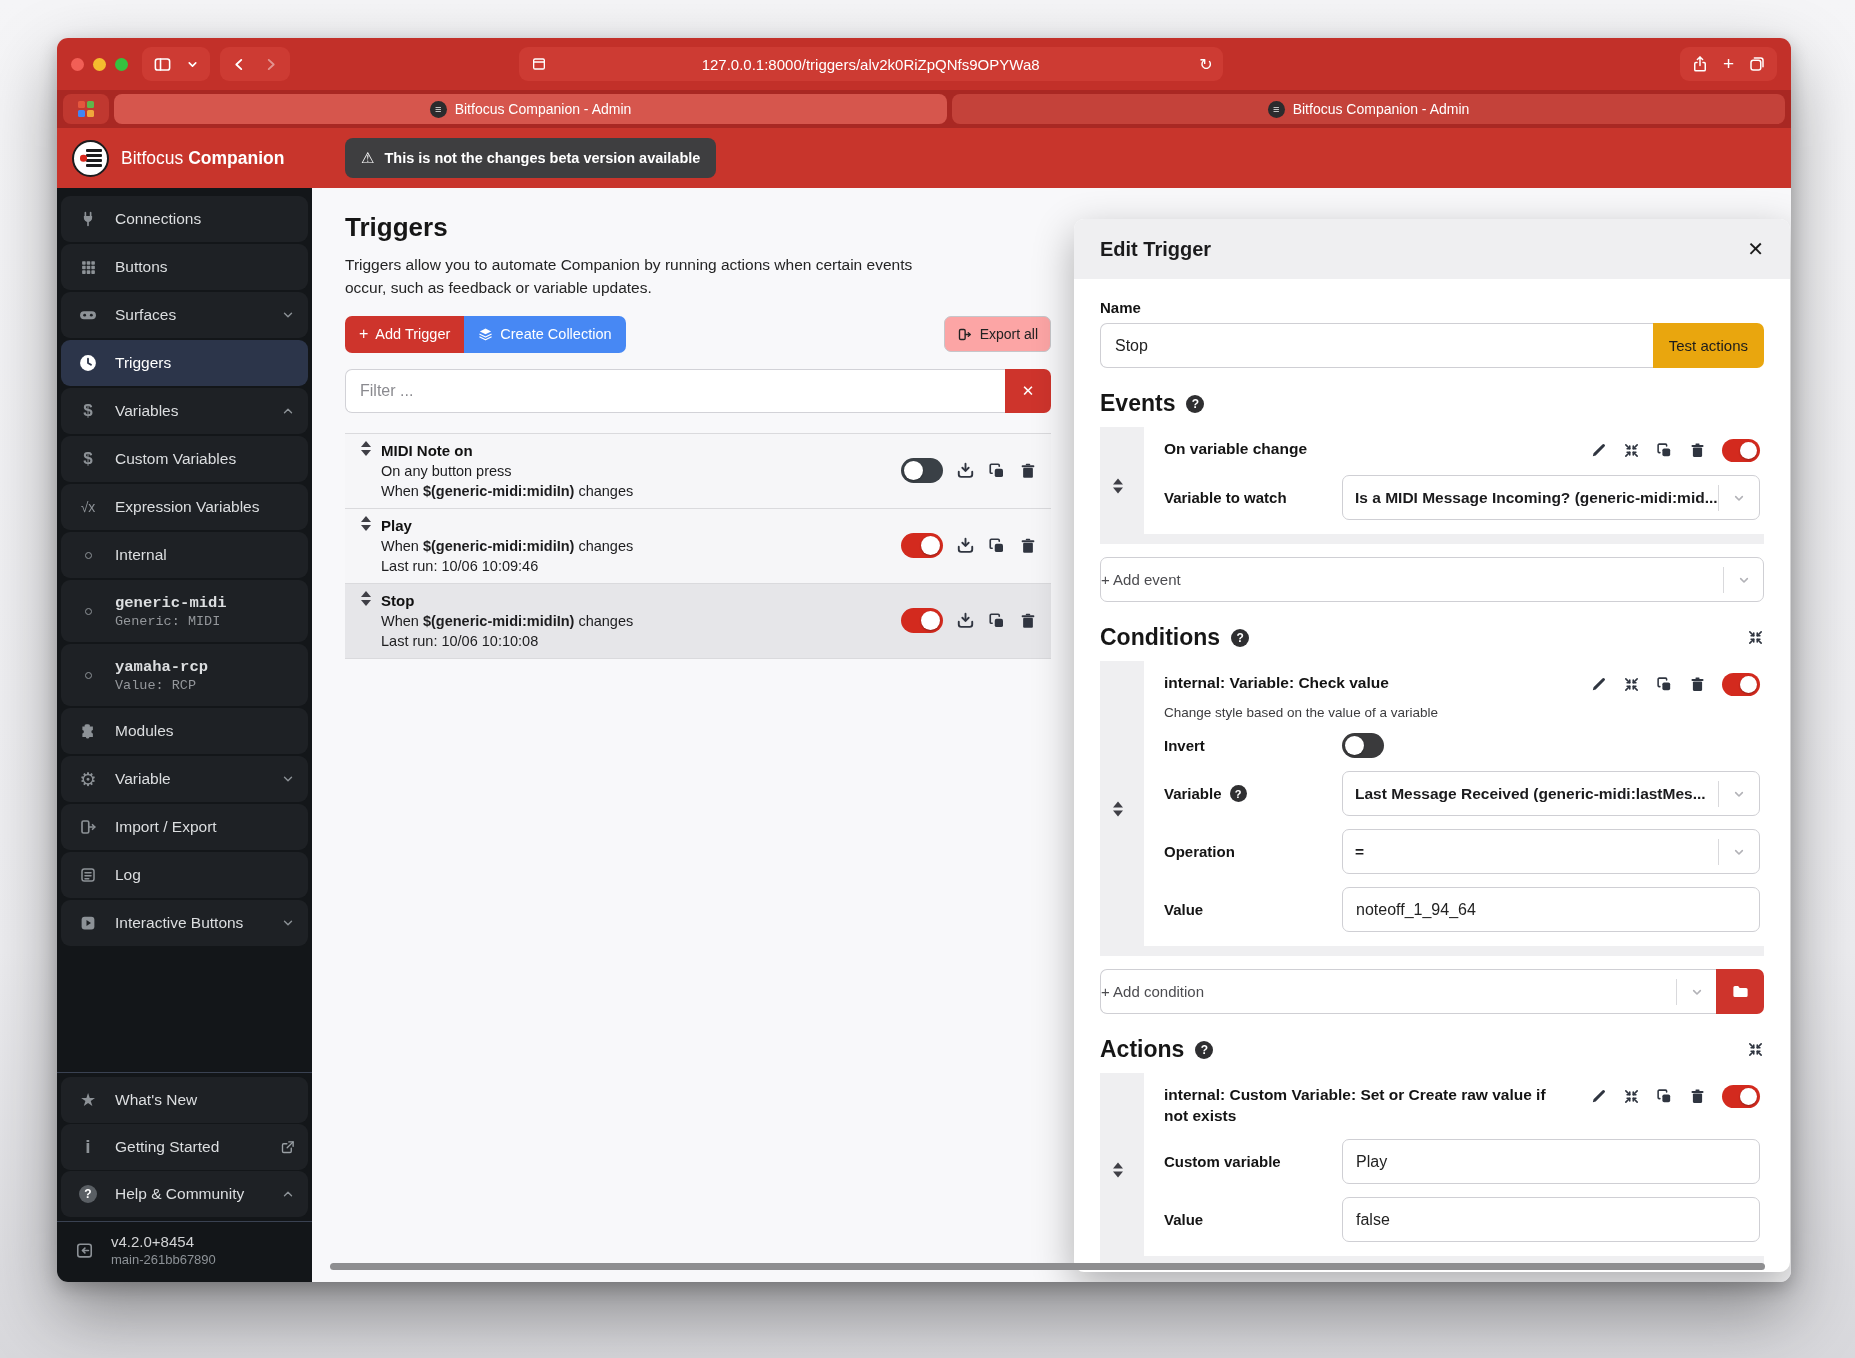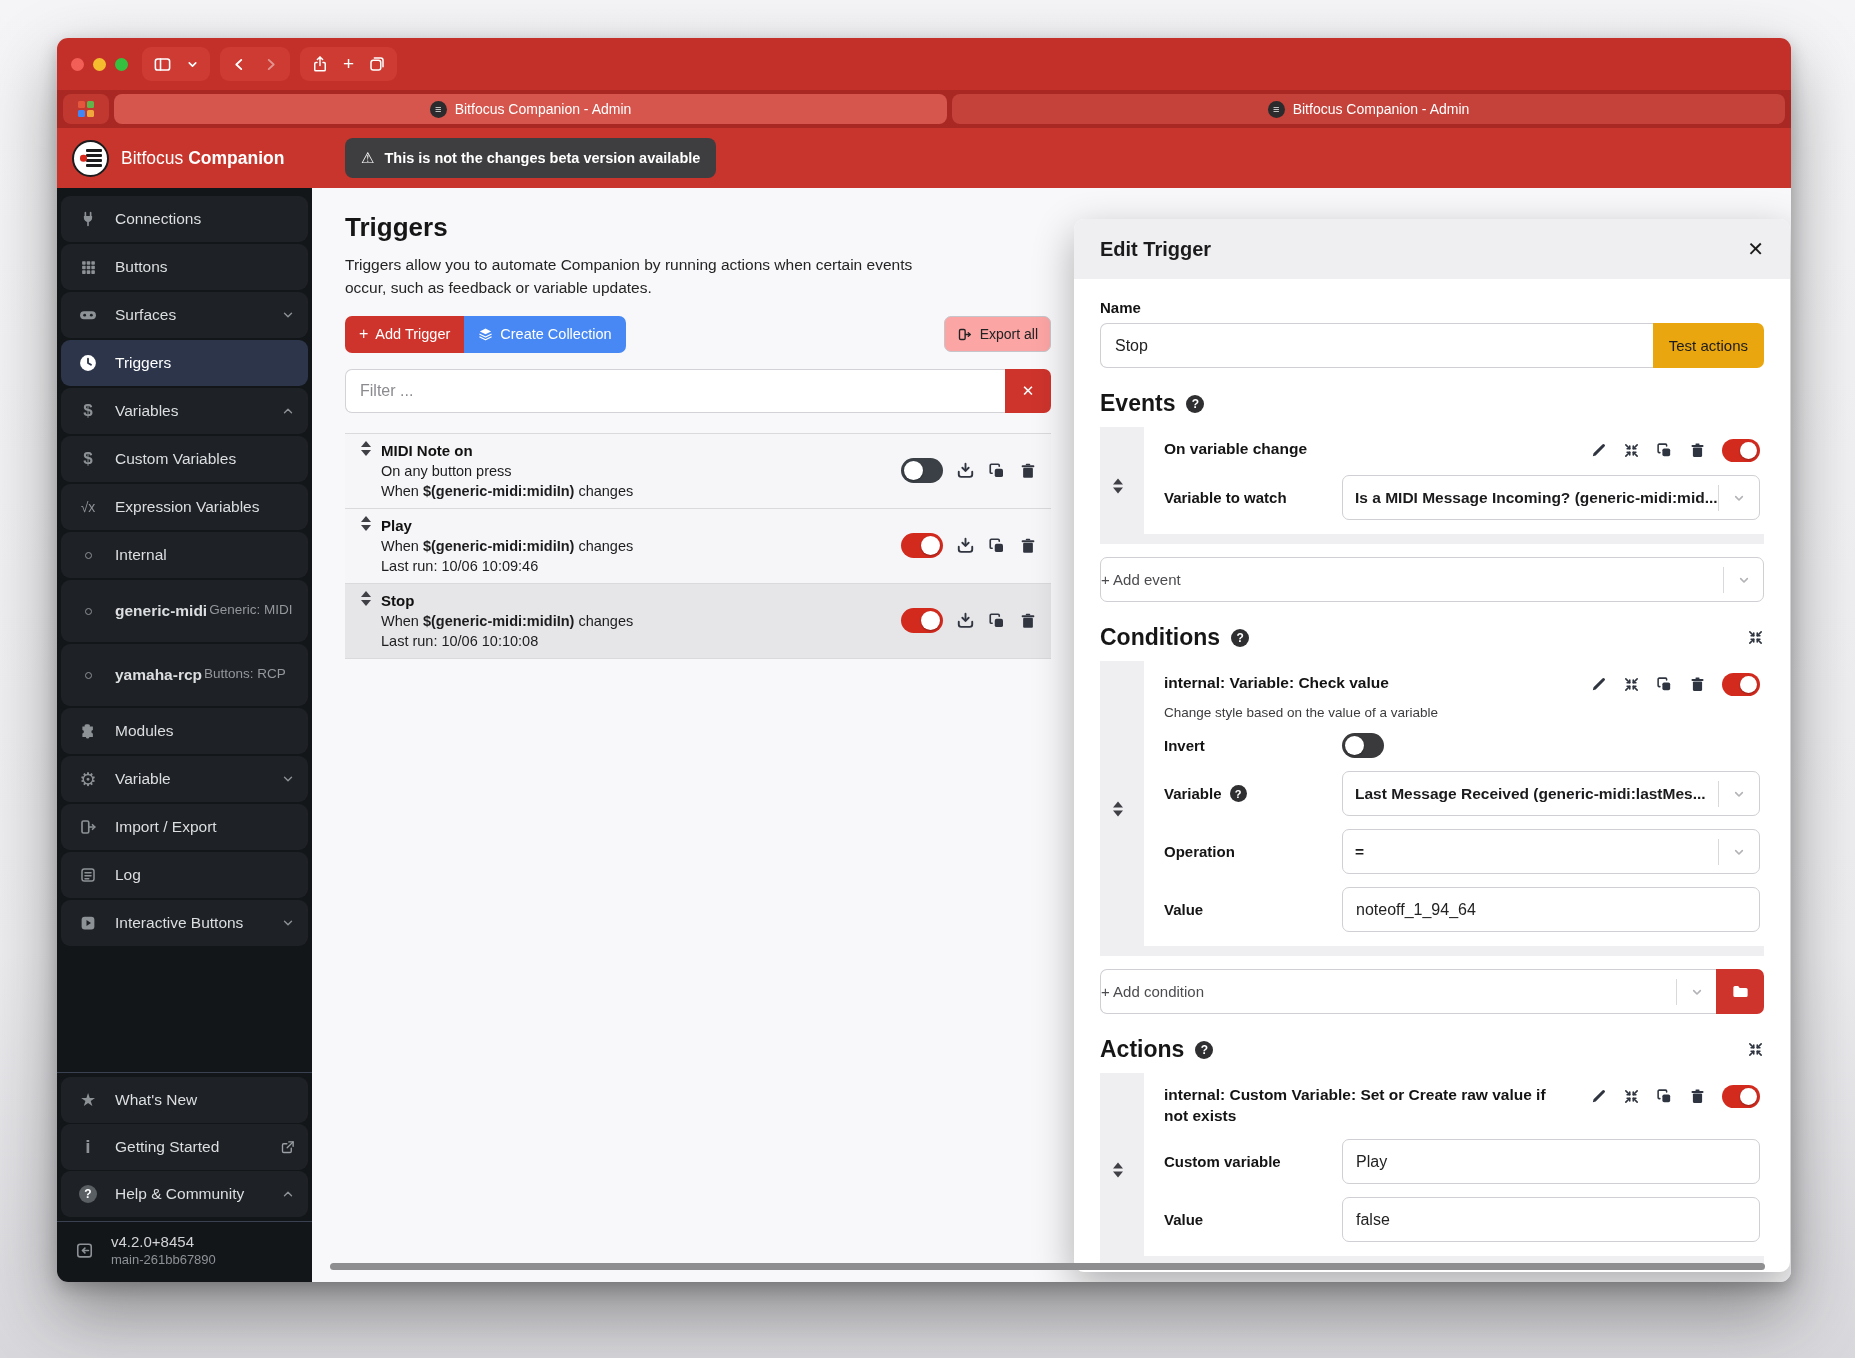--- a/index.html
+++ b/index.html
@@ -49,21 +49,21 @@
   .nav { flex:1; display:flex; flex-direction:column; padding-top:7px; min-height:0; }
   .nav-item { margin:1px 4px; background:#1e2125; border-radius:9px; min-height:46px;
               display:flex; align-items:center; color:#dcdee0; font-size:15.5px; }
   .nav-item.two { min-height:62px; }
   .nav-item.active { background:#2c354a; color:#fff; }
   .icol { width:54px; display:flex; align-items:center; justify-content:center; color:#8d9297; flex:0 0 auto; }
   .nav-item.active .icol { color:#fff; }
   .glyph17 { font-size:17px; font-weight:700; } .glyph14 { font-size:14px; }
   .glyph19 { font-size:19px; } .glyph18 { font-size:18px; }
   .ring { width:7px; height:7px; border:1.5px solid #8d9297; border-radius:50%; }
-  .ntext { display:flex; flex-direction:row; gap:2px; min-width:0; }
+  .ntext { display:flex; flex-direction:column; gap:2px; min-width:0;font-family:Liberation Mono, monospace; }
   .nsub { font-size:13.5px; color:#94979b; }
   .nchev { margin-left:auto; margin-right:13px; color:#8d9297; display:flex; }
   .nright { margin-left:auto; margin-right:13px; color:#9aa0a5; display:flex; }
   .spacer { flex:1; }
   .bottom-group { border-top:1px solid #3a4252; padding-top:3px; }
   .version { border-top:1px solid #3a4252; margin-top:3px; display:flex; align-items:center; padding:11px 0 15px; color:#8d9297; }
   .vtext { display:flex; flex-direction:column; gap:2px; }
   .vnum { font-size:15px; color:#d2d3d5; }
   .vbuild { font-size:13px; color:#8d9297; }
 
@@ -189,20 +189,30 @@
         <svg class="ic" width="17" height="17" viewBox="0 0 24 24" fill="none" stroke="currentColor" stroke-width="2.6" stroke-linecap="round" stroke-linejoin="round">
             <polyline points="14.5 5.5 7.5 12 14.5 18.5"></polyline>
           </svg>
       </span>
       <span class="dim">
         <svg class="ic" width="17" height="17" viewBox="0 0 24 24" fill="none" stroke="currentColor" stroke-width="2.6" stroke-linecap="round" stroke-linejoin="round">
             <polyline points="9.5 5.5 16.5 12 9.5 18.5"></polyline>
           </svg>
       </span>
     </div>
+    <div class="urlbar">
+      <span class="url-page">
+        <svg class="ic" width="16" height="16" viewBox="0 0 24 24" fill="none" stroke="currentColor" stroke-width="2" stroke-linecap="round" stroke-linejoin="round">
+            <rect x="4" y="4.5" width="16" height="15" rx="2"></rect>
+            <line x1="4" y1="9" x2="20" y2="9"></line>
+          </svg>
+      </span>
+      <span>127.0.0.1:8000/triggers/alv2k0RiZpQNfs9OPYWa8</span>
+      <span class="url-reload">↻</span>
+    </div>
     <div class="tb-pill tb-right">
       <span>
         <svg class="ic" width="18" height="18" viewBox="0 0 24 24" fill="none" stroke="currentColor" stroke-width="2" stroke-linecap="round" stroke-linejoin="round">
             <path d="M12 3v11"></path>
             <polyline points="8.5 6 12 2.8 15.5 6"></polyline>
             <path d="M8 10H6.5A1.5 1.5 0 0 0 5 11.5v8A1.5 1.5 0 0 0 6.5 21h11a1.5 1.5 0 0 0 1.5-1.5v-8A1.5 1.5 0 0 0 17.5 10H16"></path>
           </svg>
       </span>
       <span style="font-size:19px;">+</span>
       <span>
@@ -339,21 +349,21 @@
             <span class="nsub">Generic: MIDI</span>
           </span>
         </div>
 
         <div class="nav-item two">
           <span class="icol">
               <span class="ring"></span>
             </span>
           <span class="ntext">
             <span style="font-weight:700;">yamaha-rcp</span>
-            <span class="nsub">Buttons: RCP</span>
+            <span class="nsub">Value: RCP</span>
           </span>
         </div>
 
         <div class="nav-item">
           <span class="icol">
               <svg class="ic" width="18" height="18" viewBox="0 0 24 24" fill="currentColor" stroke="none">
                 <path d="M10 3a2.5 2.5 0 0 0-2.45 3H4.5v4.55a2.5 2.5 0 0 1 0 4.9V20h4.55a2.5 2.5 0 0 0 4.9 0h4.55v-4.55a2.5 2.5 0 0 1 0-4.9V6h-4.05A2.5 2.5 0 0 0 12 3z"></path>
               </svg>
             </span>
           <span>Modules</span>

